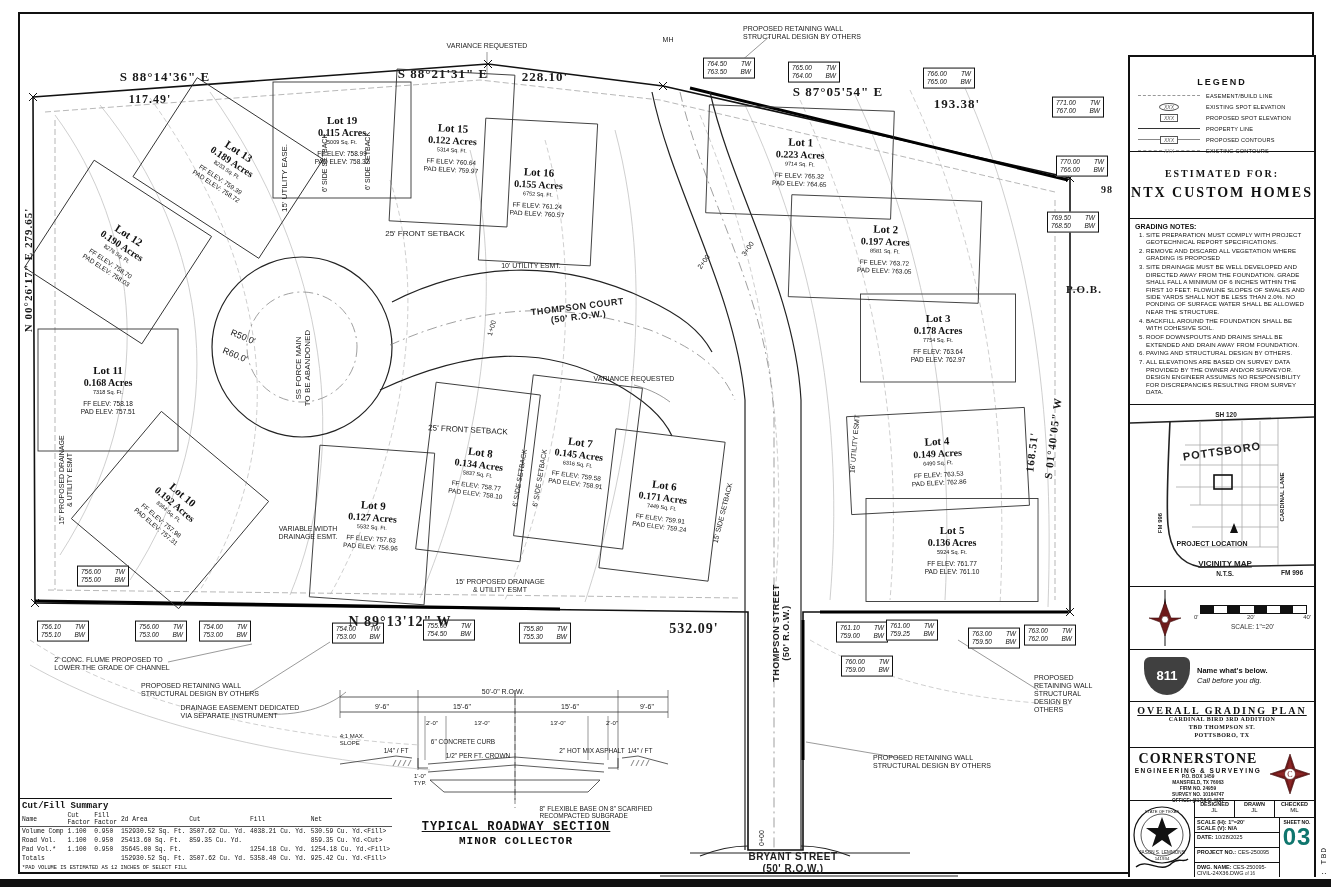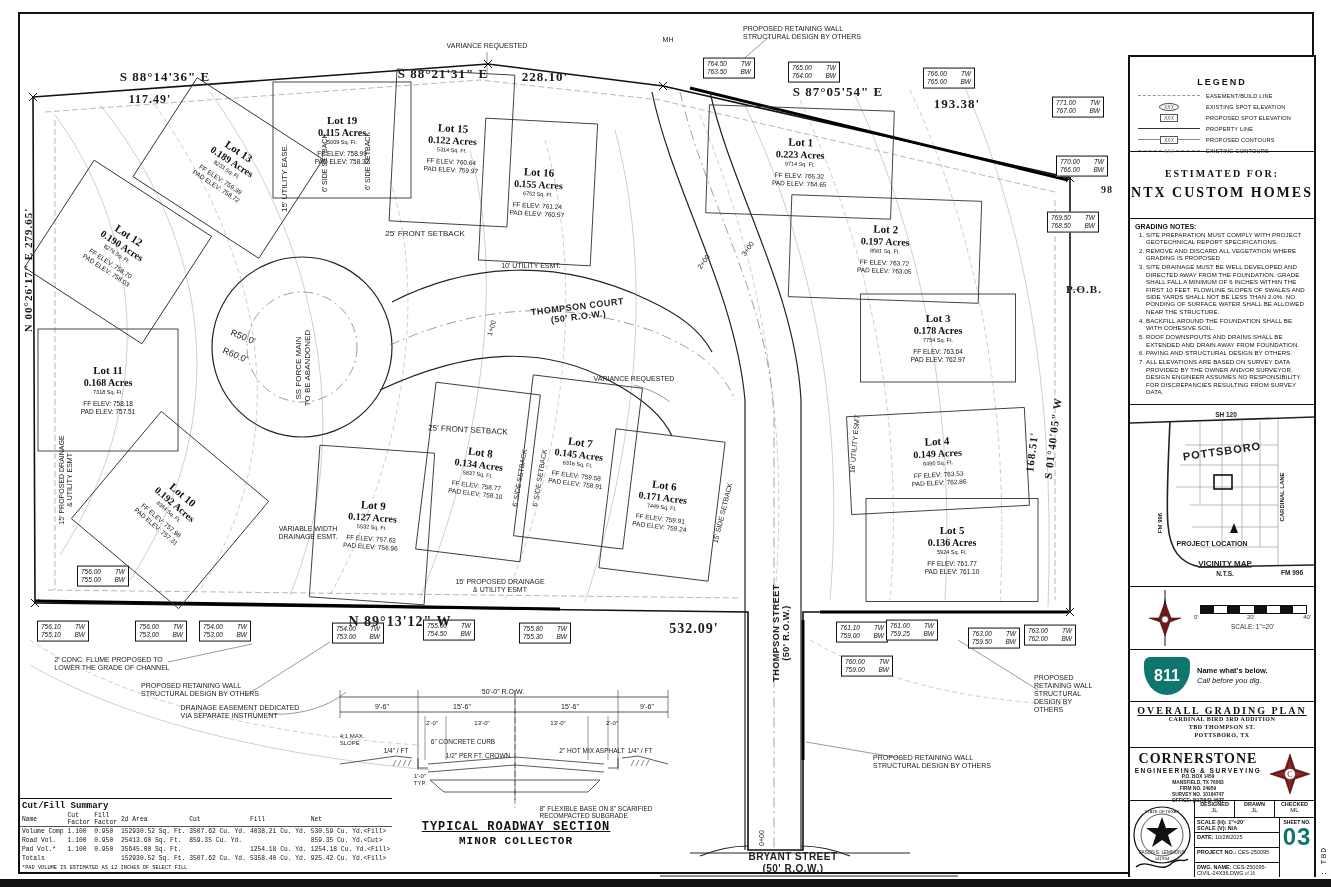--- a/index.html
+++ b/index.html
@@ -62,21 +62,21 @@
   #vicinity-box svg{position:absolute;left:0;top:0;}
   .vmap-label{position:absolute;transform:translate(-50%,-50%);font-size:6.5px;font-weight:bold;color:#222;white-space:nowrap;}
   #scale-box{height:64px;}
   #compass-sb{position:absolute;left:18px;top:3px;}
   .scalebar{position:absolute;left:70px;top:18px;width:105px;height:7px;border:1px solid #111;display:flex;}
   .scalebar i{flex:1;}
   .scalebar i:nth-child(odd){background:#111;}
   .scale-ticks{position:absolute;left:64px;top:27px;width:117px;display:flex;justify-content:space-between;font-size:6px;color:#333;}
   .scale-label{position:absolute;left:70px;top:36px;width:105px;text-align:center;font-size:6.5px;color:#333;}
   #b811-box{height:52px;display:flex;align-items:center;gap:7px;padding-left:14px;}
-  .shield{width:46px;height:38px;background:#0f766e;color:#fff;font-weight:bold;font-size:16px;
+  .shield{width:46px;height:38px;background:#404040;color:#fff;font-weight:bold;font-size:13px;
           display:flex;align-items:center;justify-content:center;
           border-radius:6px 6px 50% 50%/6px 6px 70% 70%;text-align:right;}
   .b811-text{font-size:7.5px;line-height:1.3;}
   .b811-line1{font-weight:bold;}
   .b811-line2{font-style:italic;}
   #title-box{height:46px;text-align:center;padding-top:3px;}
   .sheet-title{font-family:"Liberation Serif",serif;font-weight:bold;font-size:10px;letter-spacing:2px;
                text-decoration:underline;}
   .sheet-sub{font-family:"Liberation Serif",serif;font-weight:bold;font-size:6px;letter-spacing:.5px;line-height:1.3;}
   #firm-box{flex:1;border-bottom:none;}

